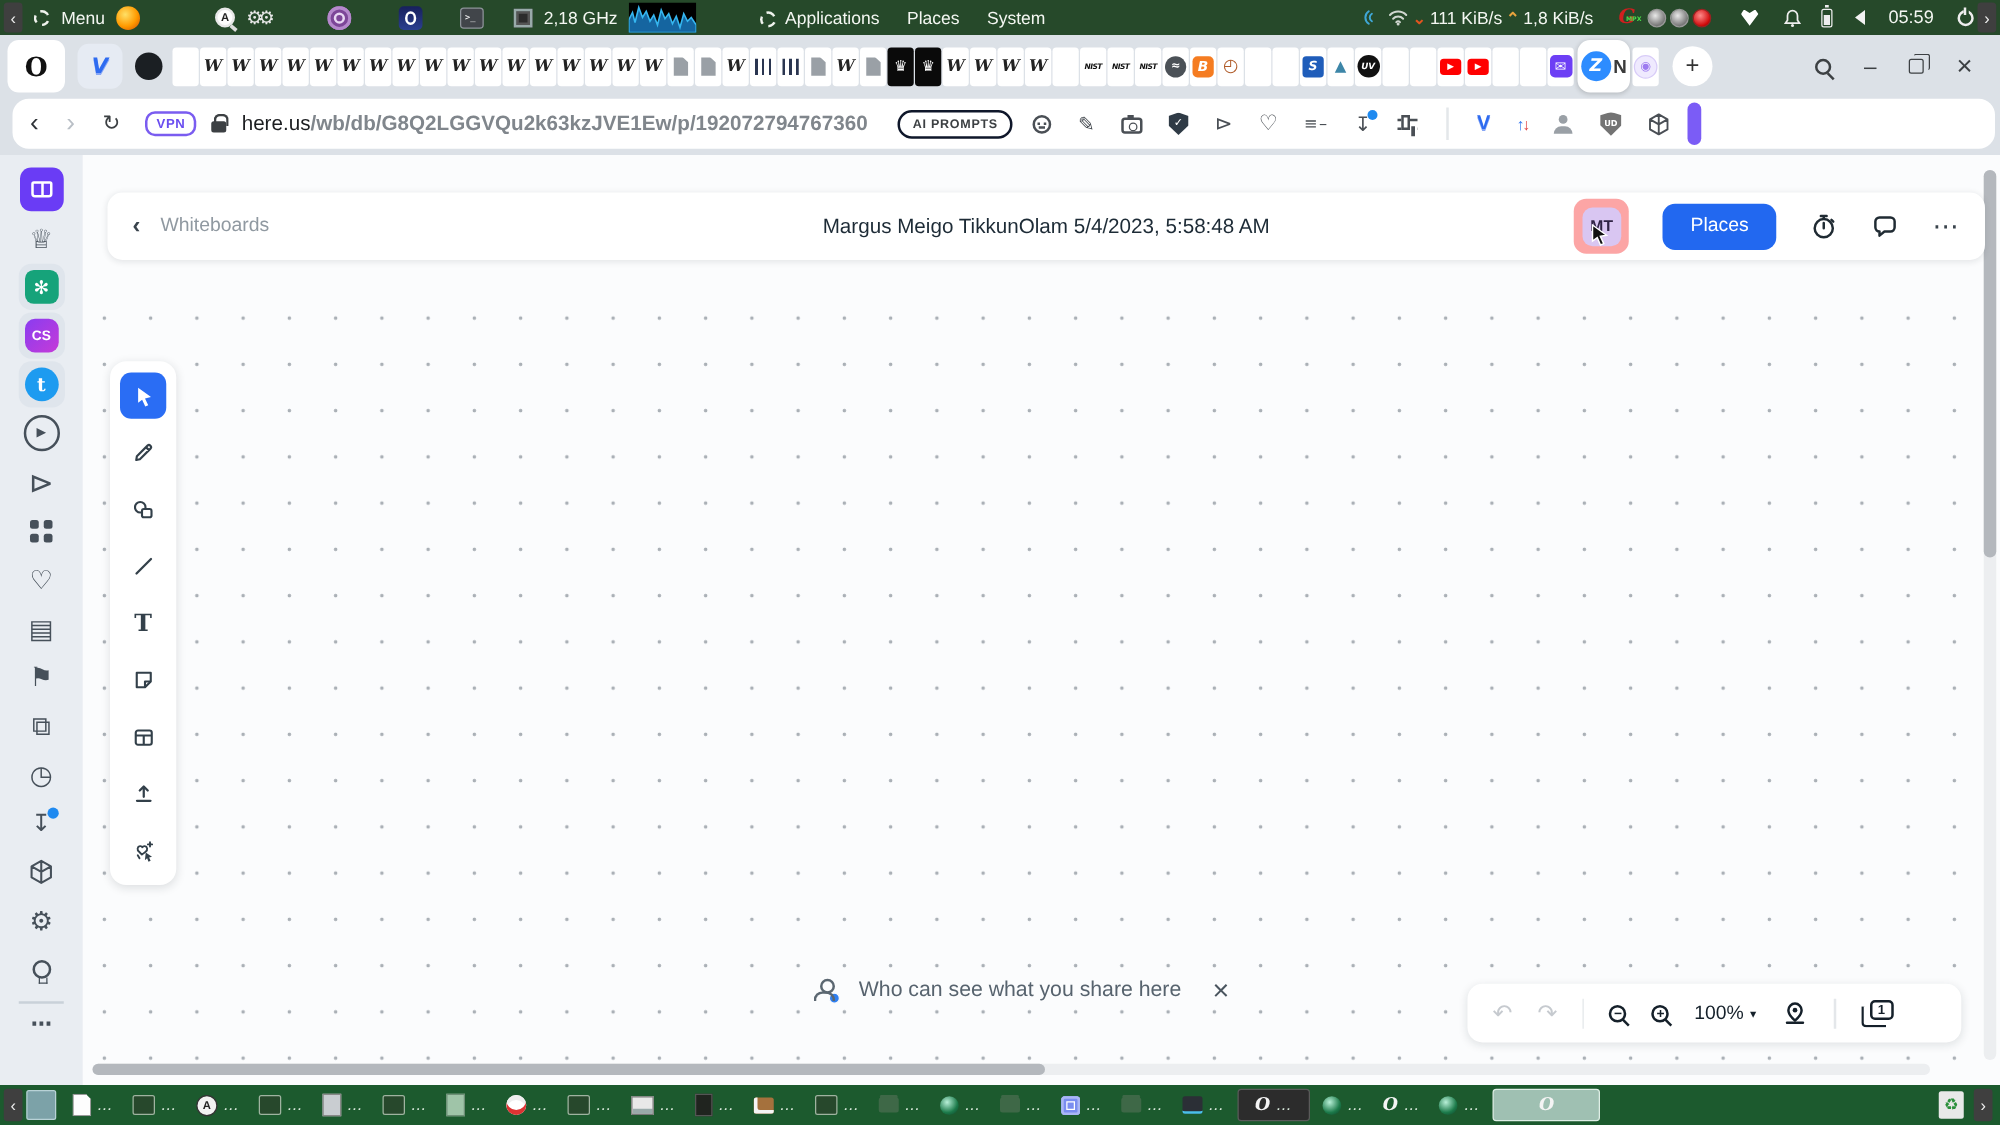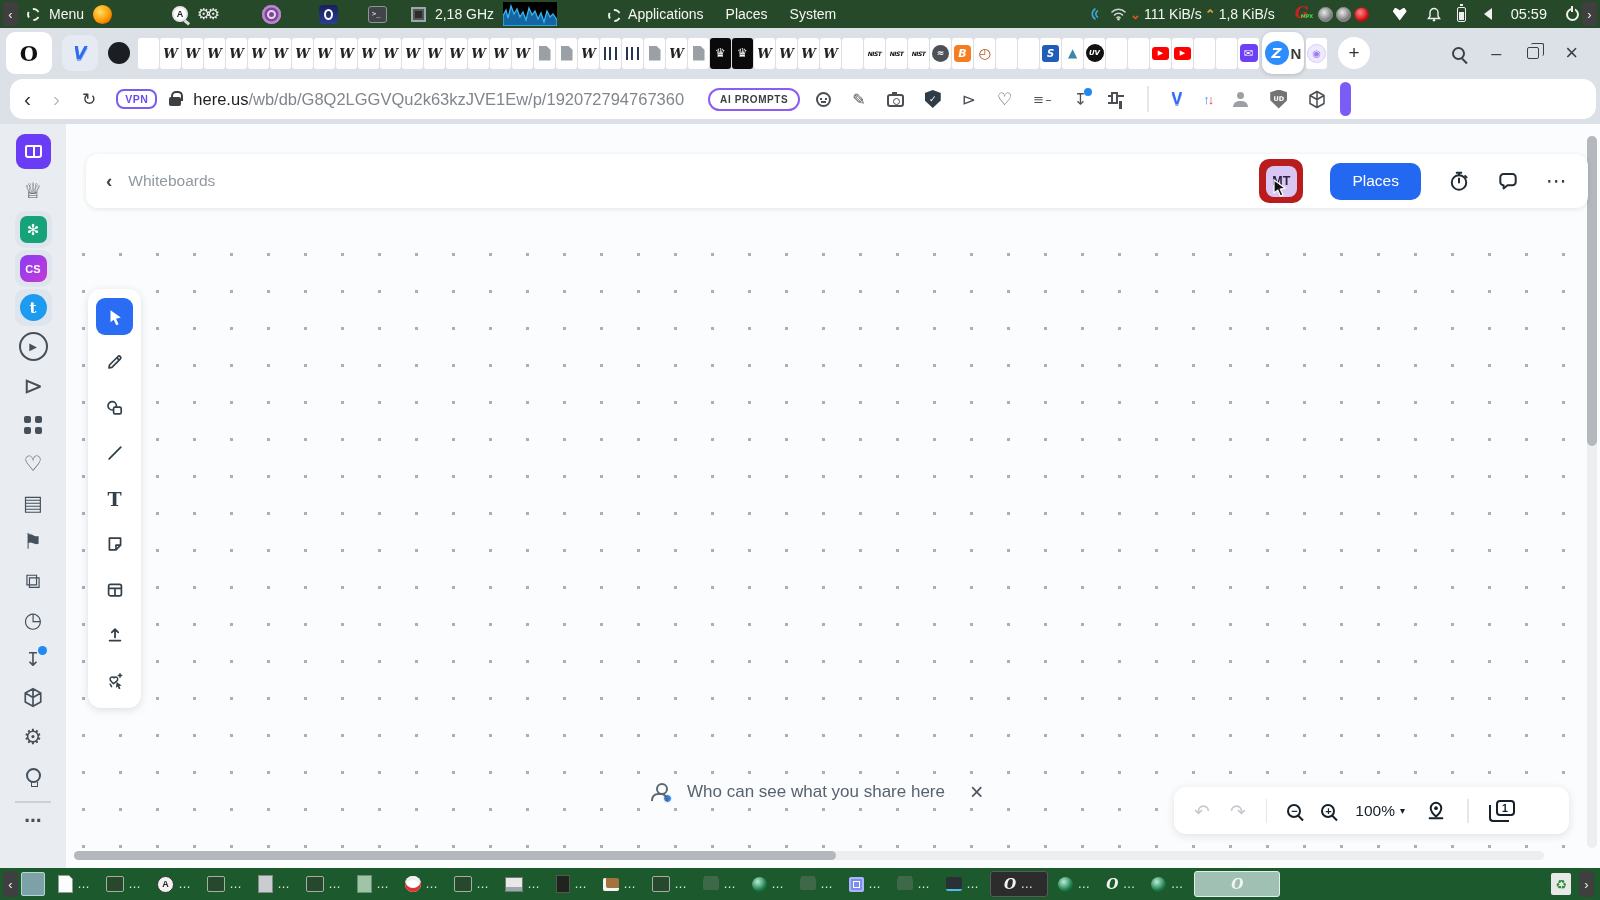--- a/index.html
+++ b/index.html
@@ -106,22 +106,22 @@
   .navbtn{font-size:21px;color:#2f3337;margin-right:22px;}
   .navbtn.dis{color:#b9bfc6;}
   .reload{font-size:17px;color:#3c4043;margin-right:20px;font-family:"DejaVu Sans",sans-serif;}
   .vpn{border:2px solid #7a5cf0;color:#6a4df0;border-radius:8px;font-weight:bold;font-size:10.5px;
     padding:2px 7px;letter-spacing:.5px;margin-right:12px;}
   .lock{position:relative;width:12px;height:9px;background:#3c4043;border-radius:2px;margin:4px 12px 0 0;}
   .lock::before{content:"";position:absolute;top:-6px;left:2px;width:8px;height:8px;border:2px solid #3c4043;
     border-radius:5px 5px 0 0;border-bottom:none;}
   .urltext{font-size:16.5px;white-space:nowrap;overflow:hidden;}
   .urlhost{color:#1c1e21;}
-  .urlpath{color:#80868c;}
-  .aiprompts{border:2px solid #8b5cf6;border-radius:13px;color:#3c4043;font-weight:bold;font-size:10px;
+  .urlpath{color:#80868c;font-weight:bold;}
+  .aiprompts{border:2px solid #0f172a;border-radius:13px;color:#3c4043;font-weight:bold;font-size:10px;
     letter-spacing:.6px;padding:4px 10px;margin:0 16px 0 24px;white-space:nowrap;}
   .addricons{display:flex;align-items:center;gap:21px;color:#4a4f55;}
   .aface{width:15px;height:15px;border:2px solid #4a4f55;border-radius:50%;position:relative;}
   .aface::before{content:"";position:absolute;left:2px;top:4px;width:2px;height:2px;background:#4a4f55;box-shadow:5px 0 0 #4a4f55;}
   .aface::after{content:"";position:absolute;left:3px;bottom:2px;width:5px;height:2px;background:#4a4f55;}
   .abkm{font-size:16px;font-family:"DejaVu Sans",sans-serif;}
   .acam{position:relative;width:17px;height:13px;border:2px solid #4a4f55;border-radius:3px;margin-top:2px;}
   .acam::before{content:"";position:absolute;top:-4px;left:3px;width:5px;height:3px;background:#4a4f55;}
   .acam::after{content:"";position:absolute;left:4px;top:2px;width:5px;height:5px;border:1.5px solid #4a4f55;border-radius:50%;}
   .ashield{position:relative;width:16px;height:18px;background:#2f3b46;
@@ -179,21 +179,21 @@
   .page{flex:1;position:relative;background:#fbfcfd;min-width:0;}
   .canvas{position:absolute;left:0;right:14px;top:100px;bottom:14px;
     background-image:radial-gradient(circle,#aab0b6 1.5px,transparent 1.6px);
     background-size:37px 37px;background-position:36px 12px;}
   .wb-header{position:absolute;left:20px;right:12px;top:30px;height:54px;background:#fff;border-radius:12px;
     box-shadow:0 1px 5px rgba(20,30,40,.10);display:flex;align-items:center;padding:0 20px;z-index:5;}
   .wb-back{font-size:19px;color:#39434c;font-weight:bold;margin-right:16px;}
   .wb-crumb{font-size:15.5px;color:#9099a1;}
   .wb-title{position:absolute;left:50%;transform:translateX(-50%);font-size:16.5px;color:#1d2b36;white-space:nowrap;}
   .wb-right{margin-left:auto;display:flex;align-items:center;gap:27px;}
-  .avatar-tile{width:44px;height:44px;border-radius:10px;background:#b91c1c;display:flex;align-items:center;
+  .avatar-tile{width:44px;height:44px;border-radius:10px;background:#fca5a5;display:flex;align-items:center;
     justify-content:center;position:relative;}
   .avatar{width:31px;height:31px;border-radius:8px;background:#d9c6f2;color:#2f2344;font-weight:bold;font-size:12.5px;
     display:flex;align-items:center;justify-content:center;letter-spacing:.3px;}
   .cursor-svg{position:absolute;left:14px;top:20px;z-index:9;}
   .share-btn{height:37px;padding:0 22px;border-radius:10px;background:#2268f0;color:#fff;font-size:15.5px;
     display:flex;align-items:center;border:none;}
   .hdr-dots{font-size:21px;color:#39434c;font-family:"DejaVu Sans",sans-serif;letter-spacing:1px;}
 
   .toolbar{position:absolute;left:22px;top:165px;width:53px;background:#fff;border-radius:13px;
     box-shadow:0 2px 8px rgba(20,30,40,.13);display:flex;flex-direction:column;align-items:center;
@@ -595,20 +595,21 @@
             <span class="sb-glyph" style="font-size:17px;font-weight:bold">⋯</span>
           </span>
       </div>
 
       <div class="page">
         <div class="canvas"></div>
 
         <div class="wb-header">
           <span class="wb-back">‹</span>
           <span class="wb-crumb">Whiteboards</span>
+          <span class="wb-title">Margus Meigo TikkunOlam 5/4/2023, 5:58:48 AM</span>
           <span class="wb-right">
             <span class="avatar-tile">
               <span class="avatar">MT</span>
               <svg class="cursor-svg" width="16" height="19" viewBox="0 0 16 19">
                 <path d="M1 1 L12.2 9.2 L7.3 10.1 L10 15.9 L7.4 17 L4.8 11.1 L1 13.9 Z" fill="#111" stroke="#fff" stroke-width="1.2"></path>
               </svg>
             </span>
             <button class="share-btn">Places</button>
             <svg width="22" height="22" viewBox="0 0 20 20">
               <circle cx="10" cy="11.4" r="6.6" fill="none" stroke="#202b33" stroke-width="1.8"></circle>

